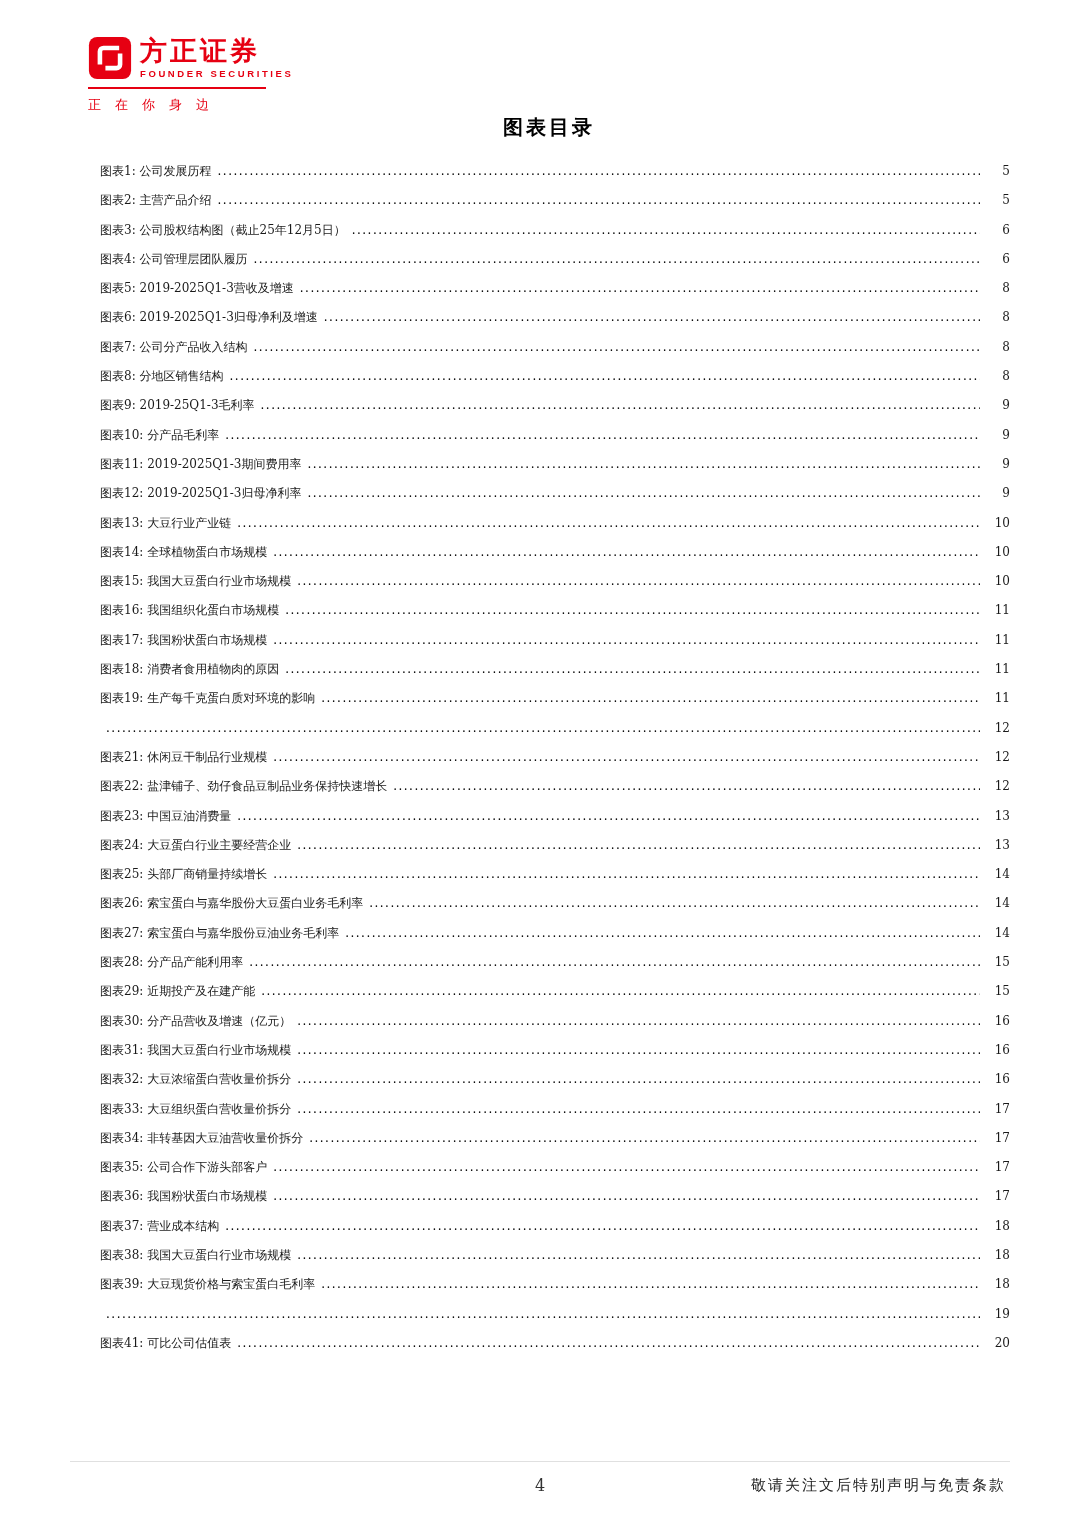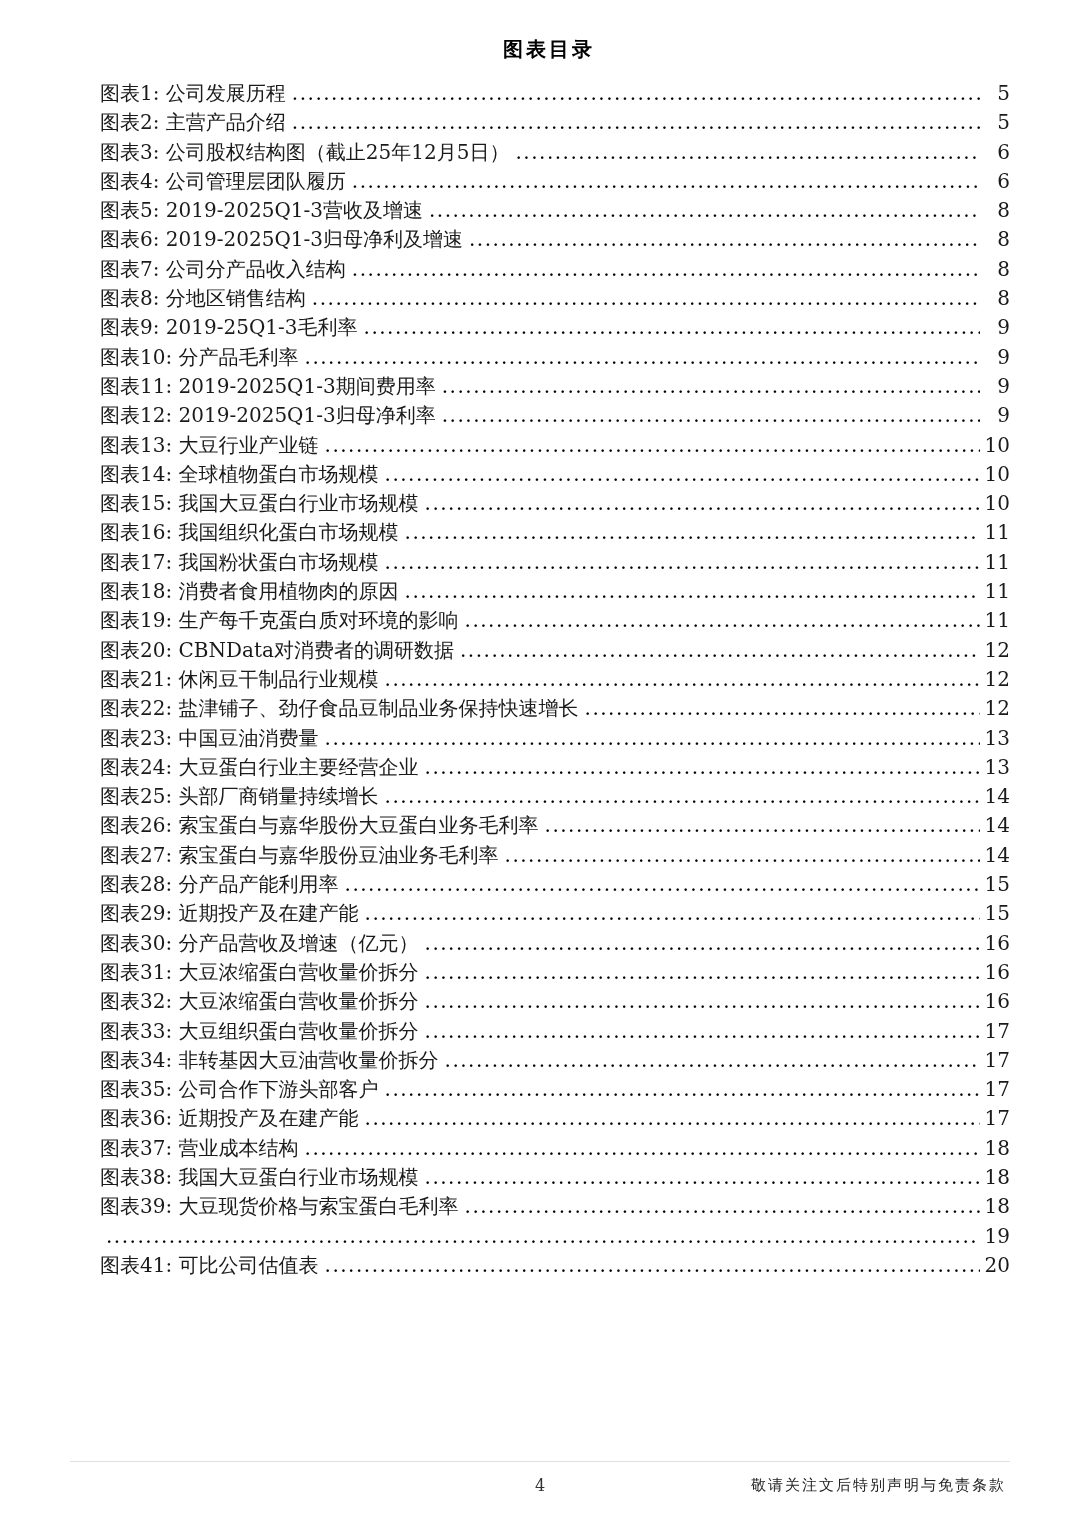--- a/index.html
+++ b/index.html
@@ -32,21 +32,21 @@
     font-family:"Liberation Sans","DejaVu Sans",sans-serif;
     color:var(--brand); font-size:17px; font-weight:bold; letter-spacing:1px;
     padding-bottom:6px;
   }
   
   .toc-title {
     text-align:center; font-size:20px; font-weight:bold; letter-spacing:3px;
     margin-bottom:16px; color:#000;
   }
   .toc-list { margin-top:4px; padding-left:12px; }
-  .toc-row { display:flex; align-items:flex-start; line-height:29.3px; font-size:20px; cursor:pointer; }
+  .toc-row { display:flex; align-items:flex-start; line-height:29.3px; font-size:12px; cursor:pointer; }
   .toc-label { white-space:nowrap; flex:0 0 auto; }
   .toc-dots {
     flex:1 1 auto; min-width:0; overflow:hidden; white-space:nowrap;
     letter-spacing:1.5px; margin:0 4px 0 6px; color:#000;
   }
   .toc-page { flex:0 0 auto; min-width:26px; text-align:right; }
   
   .footer {
     position:absolute; left:70px; right:70px; bottom:20px;
     border-top:1px solid #e0e0e0; padding-top:14px; height:46px;
@@ -58,20 +58,37 @@
   .disclaimer {
     position:absolute; right:4px; top:14px; font-size:15px; color:#222; letter-spacing:2px;
   }
 </style>
 </head>
 <body>
 
 <div class="page">
 
   <header class="header">
+    <div class="brand">
+      <div class="brand-top">
+        <span class="logo-box">
+          <svg width="44" height="44" viewBox="0 0 48 48" aria-hidden="true">
+            <rect x="1" y="1" width="46" height="46" rx="9" fill="#E60012"></rect>
+            <path d="M13 31 V17 a4 4 0 0 1 4 -4 h17" fill="none" stroke="#fff" stroke-width="5"></path>
+            <path d="M35 19 v12 a4 4 0 0 1 -4 4 h-12" fill="none" stroke="#fff" stroke-width="5"></path>
+          </svg>
+        </span>
+        <div class="brand-names">
+          <div class="brand-cn">方正证券</div>
+          <div class="brand-en">FOUNDER SECURITIES</div>
+        </div>
+      </div>
+      <div class="brand-rule"></div>
+      <div class="slogan">正在你身边</div>
+    </div>
   </header>
 
   <main>
     <h1 class="toc-title">图表目录</h1>
     <div class="toc-list">
   <div class="toc-row">
     <span class="toc-label">图表1: 公司发展历程</span>
     <span class="toc-dots">....................................................................................................................................................................................................................................................................</span>
     <span class="toc-page">5</span>
   </div>
@@ -178,21 +195,20 @@
     <span class="toc-page">11</span>
   </div>
 
   <div class="toc-row">
     <span class="toc-label">图表19: 生产每千克蛋白质对环境的影响</span>
     <span class="toc-dots">....................................................................................................................................................................................................................................................................</span>
     <span class="toc-page">11</span>
   </div>
 
   <div class="toc-row">
-    <span class="toc-label">图表20: CBNData对消费者的调研数据</span>
     <span class="toc-dots">....................................................................................................................................................................................................................................................................</span>
     <span class="toc-page">12</span>
   </div>
 
   <div class="toc-row">
     <span class="toc-label">图表21: 休闲豆干制品行业规模</span>
     <span class="toc-dots">....................................................................................................................................................................................................................................................................</span>
     <span class="toc-page">12</span>
   </div>
 
@@ -244,21 +260,21 @@
     <span class="toc-page">15</span>
   </div>
 
   <div class="toc-row">
     <span class="toc-label">图表30: 分产品营收及增速（亿元）</span>
     <span class="toc-dots">....................................................................................................................................................................................................................................................................</span>
     <span class="toc-page">16</span>
   </div>
 
   <div class="toc-row">
-    <span class="toc-label">图表31: 大豆浓缩蛋白营收量价拆分</span>
+    <span class="toc-label">图表31: 我国大豆蛋白行业市场规模</span>
     <span class="toc-dots">....................................................................................................................................................................................................................................................................</span>
     <span class="toc-page">16</span>
   </div>
 
   <div class="toc-row">
     <span class="toc-label">图表32: 大豆浓缩蛋白营收量价拆分</span>
     <span class="toc-dots">....................................................................................................................................................................................................................................................................</span>
     <span class="toc-page">16</span>
   </div>
 
@@ -274,21 +290,21 @@
     <span class="toc-page">17</span>
   </div>
 
   <div class="toc-row">
     <span class="toc-label">图表35: 公司合作下游头部客户</span>
     <span class="toc-dots">....................................................................................................................................................................................................................................................................</span>
     <span class="toc-page">17</span>
   </div>
 
   <div class="toc-row">
-    <span class="toc-label">图表36: 近期投产及在建产能</span>
+    <span class="toc-label">图表36: 我国粉状蛋白市场规模</span>
     <span class="toc-dots">....................................................................................................................................................................................................................................................................</span>
     <span class="toc-page">17</span>
   </div>
 
   <div class="toc-row">
     <span class="toc-label">图表37: 营业成本结构</span>
     <span class="toc-dots">....................................................................................................................................................................................................................................................................</span>
     <span class="toc-page">18</span>
   </div>
 

